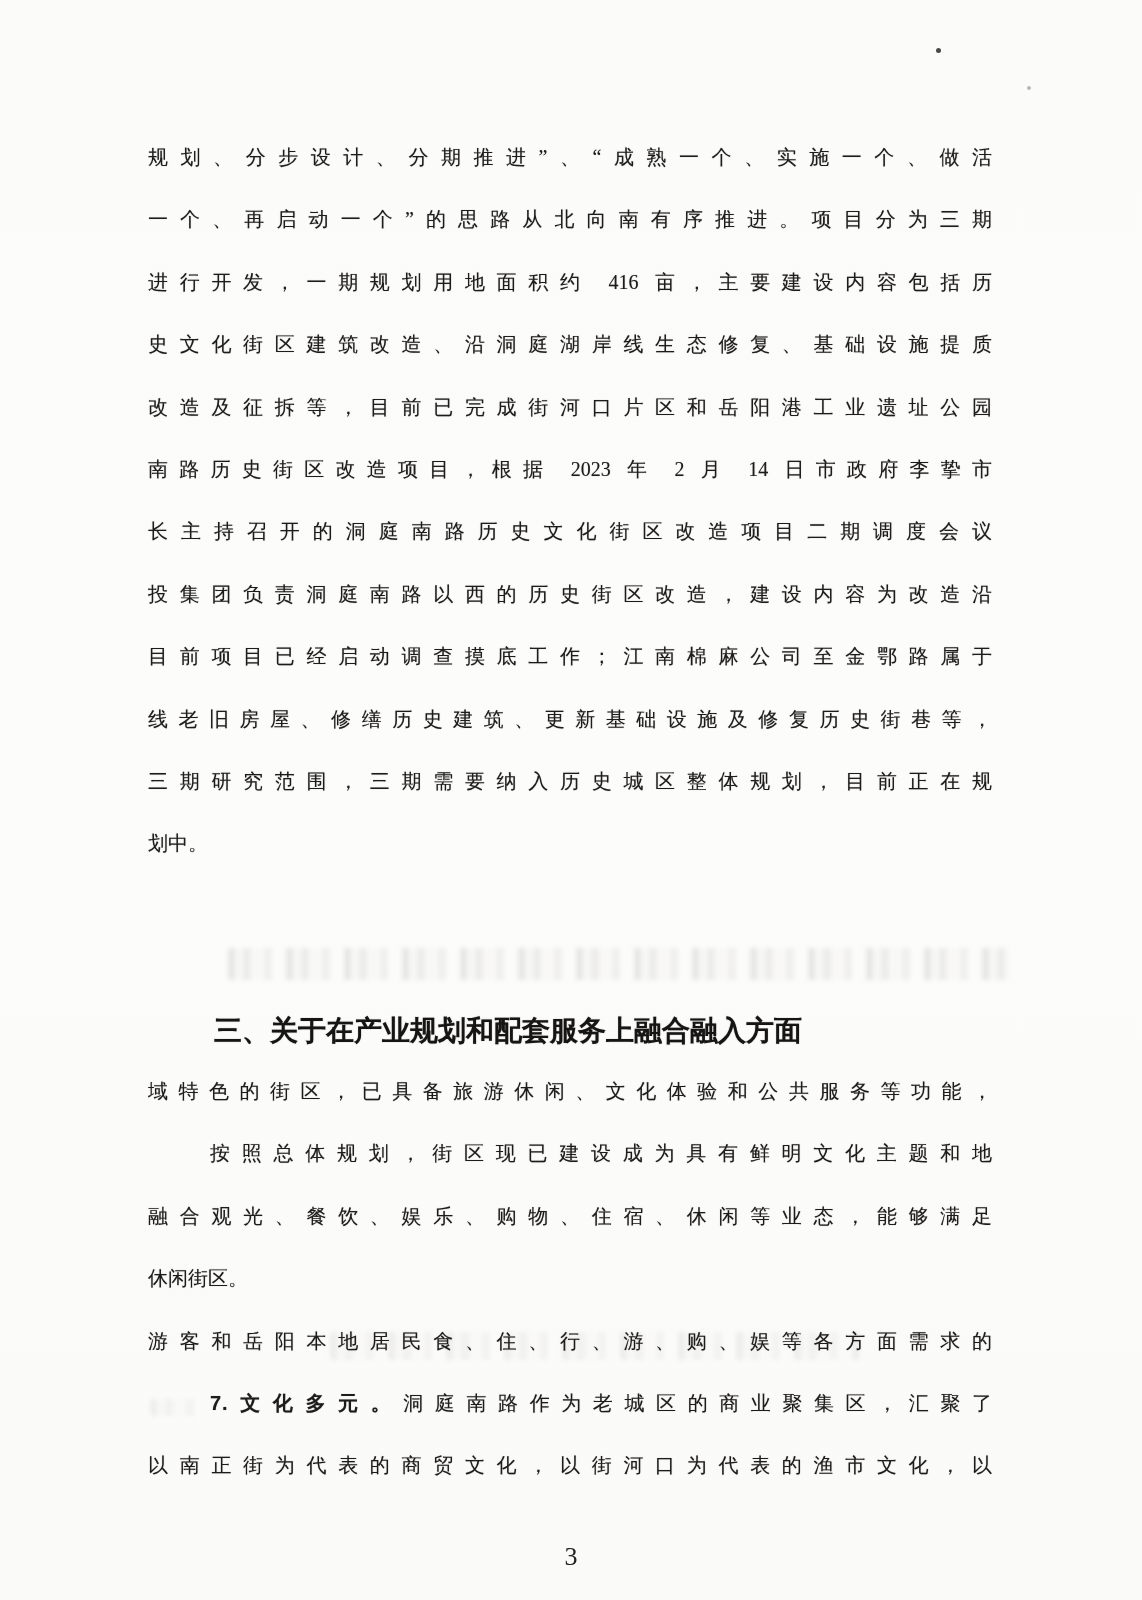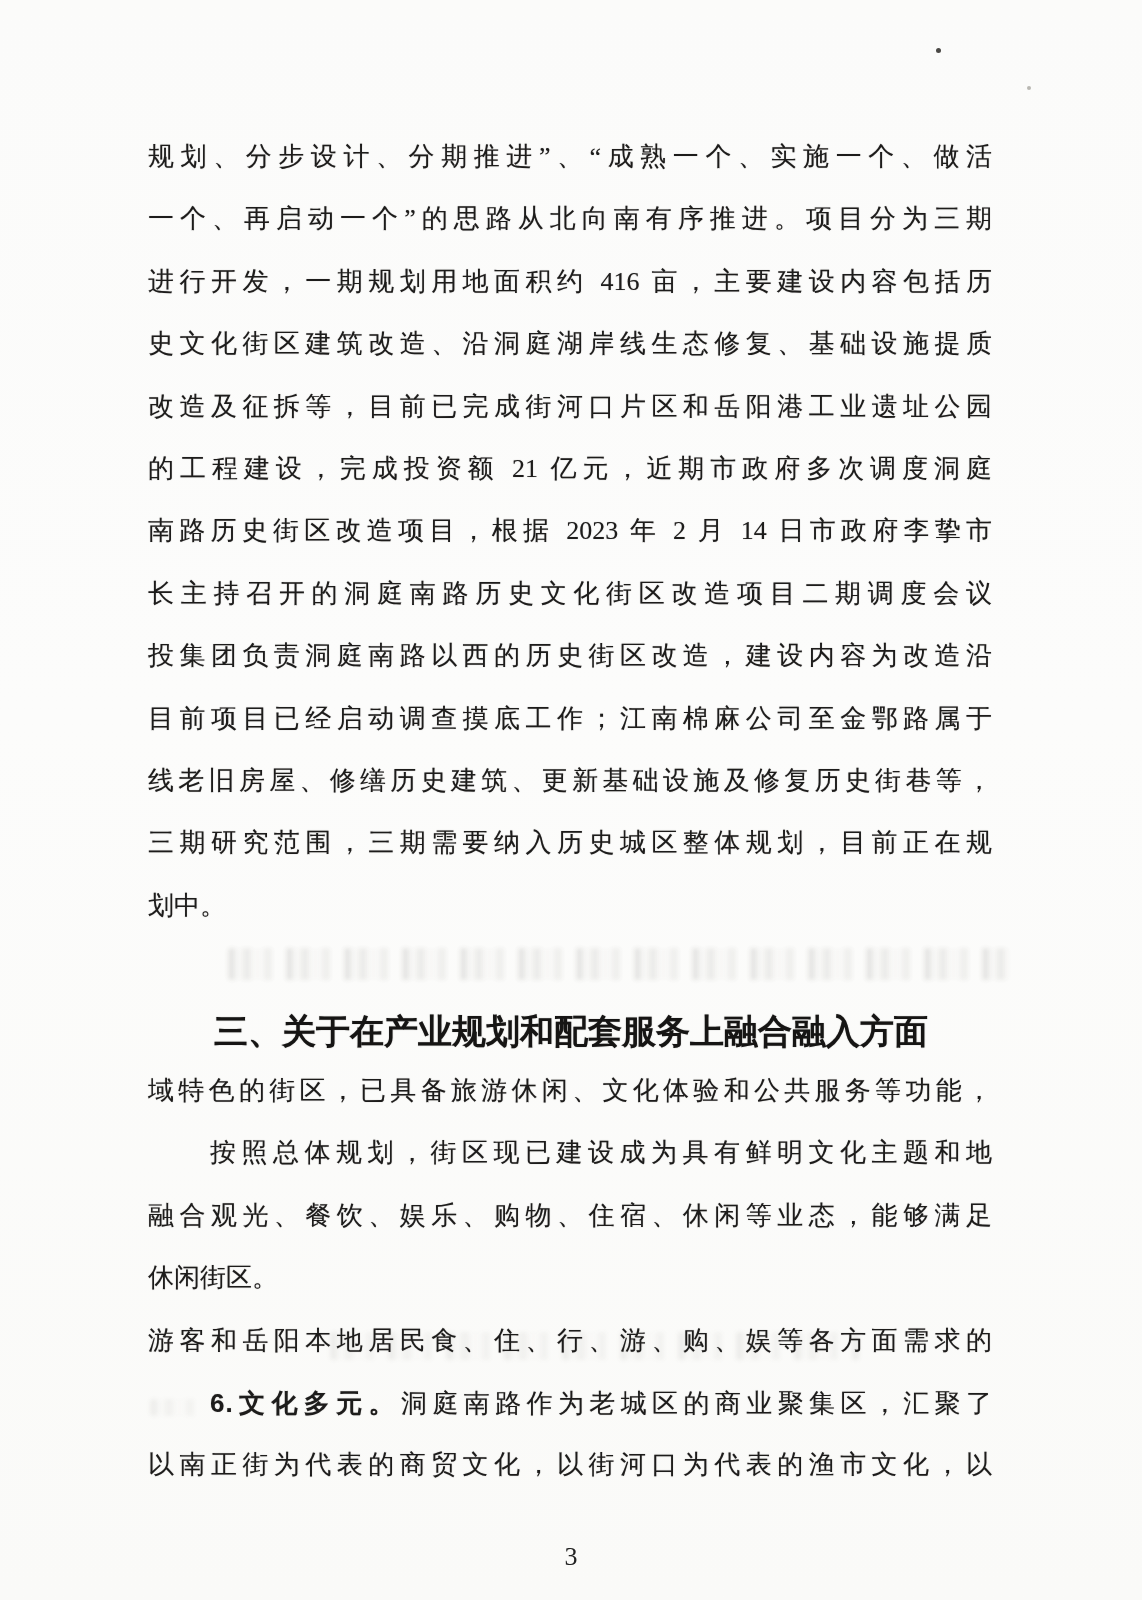--- a/index.html
+++ b/index.html
@@ -24,36 +24,36 @@
     width: 844px;
   }
   .para1 { top: 126px; }
   .heading-row { top: 999px; }
   .para2 { top: 1060px; }
   .para3 { top: 1372px; }
 
   .line {
     height: 62.4px;
     line-height: 62.4px;
-    font-size: 26px;
+    font-size: 20px;
     text-align: justify;
     text-align-last: justify;
     text-shadow: 0 0 1px rgba(55,52,50,0.45);
     letter-spacing: 0;
   }
   .line.last {
     text-align-last: left;
   }
   .line.indent {
     text-indent: 62px;
   }
   .heading {
     height: 64px;
     line-height: 64px;
-    font-size: 34px;
+    font-size: 28px;
     font-weight: 700;
     padding-left: 66px;
     font-family: "Liberation Sans", "DejaVu Sans", sans-serif;
     color: #161514;
     text-shadow: 0 0 1px rgba(30,28,26,0.5);
     text-align: left;
   }
   .lead-bold {
     font-weight: 700;
     font-family: "Liberation Sans", "DejaVu Sans", sans-serif;
@@ -104,21 +104,20 @@
   <div class="ghost g1"></div>
   <div class="ghost g2"></div>
   <div class="ghost g3"></div>
 
   <div class="textcol para1">
     <div class="line">规划、分步设计、分期推进”、“成熟一个、实施一个、做活</div>
     <div class="line">一个、再启动一个”的思路从北向南有序推进。项目分为三期</div>
     <div class="line">进行开发，一期规划用地面积约 416 亩，主要建设内容包括历</div>
     <div class="line">史文化街区建筑改造、沿洞庭湖岸线生态修复、基础设施提质</div>
     <div class="line">改造及征拆等，目前已完成街河口片区和岳阳港工业遗址公园</div>
-    <div class="line">的工程建设，完成投资额 21 亿元，近期市政府多次调度洞庭</div>
     <div class="line">南路历史街区改造项目，根据 2023 年 2 月 14 日市政府李挚市</div>
     <div class="line">长主持召开的洞庭南路历史文化街区改造项目二期调度会议</div>
     <div class="line">投集团负责洞庭南路以西的历史街区改造，建设内容为改造沿</div>
     <div class="line">目前项目已经启动调查摸底工作；江南棉麻公司至金鄂路属于</div>
     <div class="line">线老旧房屋、修缮历史建筑、更新基础设施及修复历史街巷等，</div>
     <div class="line">三期研究范围，三期需要纳入历史城区整体规划，目前正在规</div>
     <div class="line last">划中。</div>
   </div>
 
   <div class="textcol heading-row">
@@ -128,20 +127,20 @@
   <div class="textcol para2">
     <div class="line">域特色的街区，已具备旅游休闲、文化体验和公共服务等功能，</div>
     <div class="line indent">按照总体规划，街区现已建设成为具有鲜明文化主题和地</div>
     <div class="line">融合观光、餐饮、娱乐、购物、住宿、休闲等业态，能够满足</div>
     <div class="line last">休闲街区。</div>
     <div class="line">游客和岳阳本地居民食、住、行、游、购、娱等各方面需求的</div>
   </div>
 
   <div class="textcol para3">
     <div class="line indent">
-      <span class="lead-bold">6.文化多元。</span><span>洞庭南路作为老城区的商业聚集区，汇聚了</span>
+      <span class="lead-bold">7.文化多元。</span><span>洞庭南路作为老城区的商业聚集区，汇聚了</span>
     </div>
     <div class="line">以南正街为代表的商贸文化，以街河口为代表的渔市文化，以</div>
   </div>
 
   <div class="page-number">3</div>
 
 </div>
 
 </body></html>

